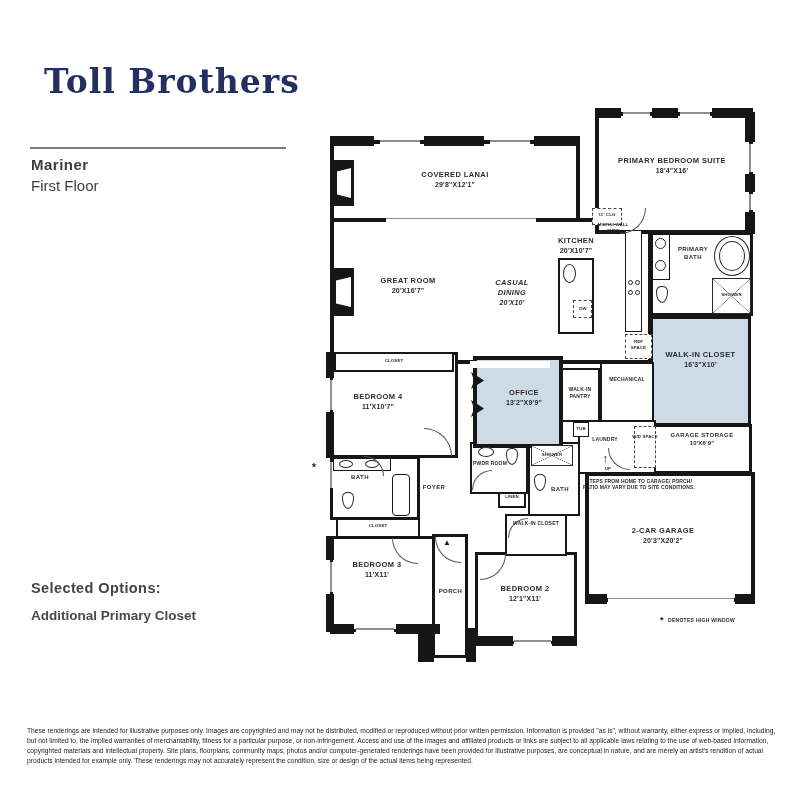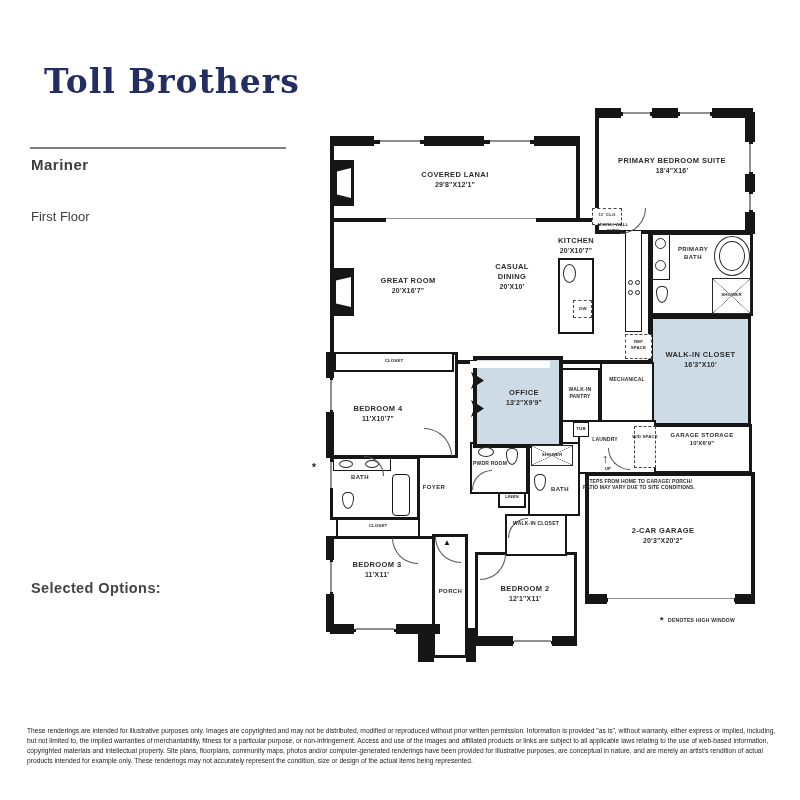--- a/index.html
+++ b/index.html
@@ -2,21 +2,21 @@
 <html><head>
 <meta charset="utf-8">
 <style>
   html,body{margin:0;padding:0;}
   body{width:800px;height:800px;background:#fff;position:relative;font-family:"Liberation Sans",sans-serif;overflow:hidden;}
   .abs{position:absolute;box-sizing:border-box;}
   
   .logo{left:44px;top:62px;font-family:"DejaVu Serif",serif;font-weight:700;font-size:33px;color:#232e62;letter-spacing:1px;}
   .divider{left:30px;top:147px;width:256px;height:2px;background:#7d7d7d;}
   .plan-name{left:31px;top:156px;font-size:15px;font-weight:700;color:#3d3d3d;letter-spacing:.5px;}
-  .floor-label{left:31px;top:177px;font-size:13px;color:#3d3d3d;margin-top:32px;}
+  .floor-label{left:31px;top:177px;font-size:15px;color:#3d3d3d;}
   
   .opt-title{left:31px;top:580px;font-size:14.5px;font-weight:700;color:#444;letter-spacing:.4px;}
   .opt-item{font-size:13.5px;font-weight:600;color:#4a4a4a;line-height:19.5px;width:270px;}
   
   .disclaimer{left:27px;top:726px;width:752px;font-size:6.7px;line-height:1.5;color:#222;}
   
   #plan{left:320px;top:104px;width:436px;height:560px;}
   .r{border:2px solid #161616;background:#fff;}
   .b3{border-width:3px;}
   .ext{border-width:4px;}
@@ -48,20 +48,21 @@
 </head>
 <body>
 
 <div class="abs logo">Toll Brothers</div>
 <div class="abs divider"></div>
 <div class="abs plan-name">Mariner</div>
 <div class="abs floor-label">First Floor</div>
 
 <div class="abs opt-title">Selected Options:</div>
 <div class="abs" style="left:31px;top:606px;">
+  <div class="opt-item">Additional Primary Closet</div>
 </div>
 
 <div class="abs disclaimer">These renderings are intended for illustrative purposes only. Images are copyrighted and may not be distributed, modified or reproduced without prior written permission. Information is provided "as is", without warranty, either express or implied, including, but not limited to, the implied warranties of merchantability, fitness for a particular purpose, or non-infringement. Access and use of the images and affiliated products or links are subject to all applicable laws relating to the use of web-based information, copyrighted materials and intellectual property. Site plans, floorplans, community maps, photos and/or computer-generated renderings have been provided for illustrative purposes, are conceptual in nature, and are merely an artist's rendition of actual products intended for example only. These renderings may not accurately represent the condition, size or design of the actual items being represented.</div>
 
 <div class="abs" id="plan">
 
   <div class="abs r ext" style="left:10px;top:36px;width:250px;height:82px;"></div>
   <div class="abs r ext" style="left:10px;top:114px;width:322px;height:146px;"></div>
   <div class="abs r ext" style="left:275px;top:8px;width:158px;height:122px;"></div>
   <div class="abs r b3" style="left:330px;top:128px;width:103px;height:84px;"></div>
@@ -182,21 +183,21 @@
     <span class="d">29'8"X12'1"</span>
   </div>
   <div class="abs lbl" style="left:297px;top:52px;width:110px;">
     <span>PRIMARY BEDROOM SUITE</span>
     <span class="d">18'4"X16'</span>
   </div>
   <div class="abs lbl" style="left:58px;top:172px;width:60px;">
     <span>GREAT ROOM</span>
     <span class="d">20'X16'7"</span>
   </div>
-  <div class="abs lbl" style="left:162px;top:158px;width:60px;">
+  <div class="abs lbl" style="left:162px;top:174px;width:60px;font-style:italic;">
     <span>CASUAL DINING</span>
     <span class="d">20'X10'</span>
   </div>
   <div class="abs lbl" style="left:226px;top:132px;width:60px;">
     <span>KITCHEN</span>
     <span class="d">20'X10'7"</span>
   </div>
   <div class="abs lbl m" style="left:352px;top:142px;width:42px;">PRIMARY BATH</div>
   <div class="abs lbl" style="left:332px;top:246px;width:97px;">
     <span>WALK-IN CLOSET</span>
@@ -207,21 +208,21 @@
     <span class="d" style="font-size:6px;">10'X6'9"</span>
   </div>
   <div class="abs lbl" style="left:283px;top:422px;width:120px;">
     <span>2-CAR GARAGE</span>
     <span class="d">20'3"X20'2"</span>
   </div>
   <div class="abs lbl" style="left:158px;top:284px;width:92px;">
     <span>OFFICE</span>
     <span class="d">13'2"X9'9"</span>
   </div>
-  <div class="abs lbl" style="left:18px;top:300px;width:80px;">
+  <div class="abs lbl" style="left:18px;top:288px;width:80px;">
     <span>BEDROOM 4</span>
     <span class="d">11'X10'7"</span>
   </div>
   <div class="abs lbl" style="left:17px;top:456px;width:80px;">
     <span>BEDROOM 3</span>
     <span class="d">11'X11'</span>
   </div>
   <div class="abs lbl" style="left:165px;top:480px;width:80px;">
     <span>BEDROOM 2</span>
     <span class="d">12'1"X11'</span>

